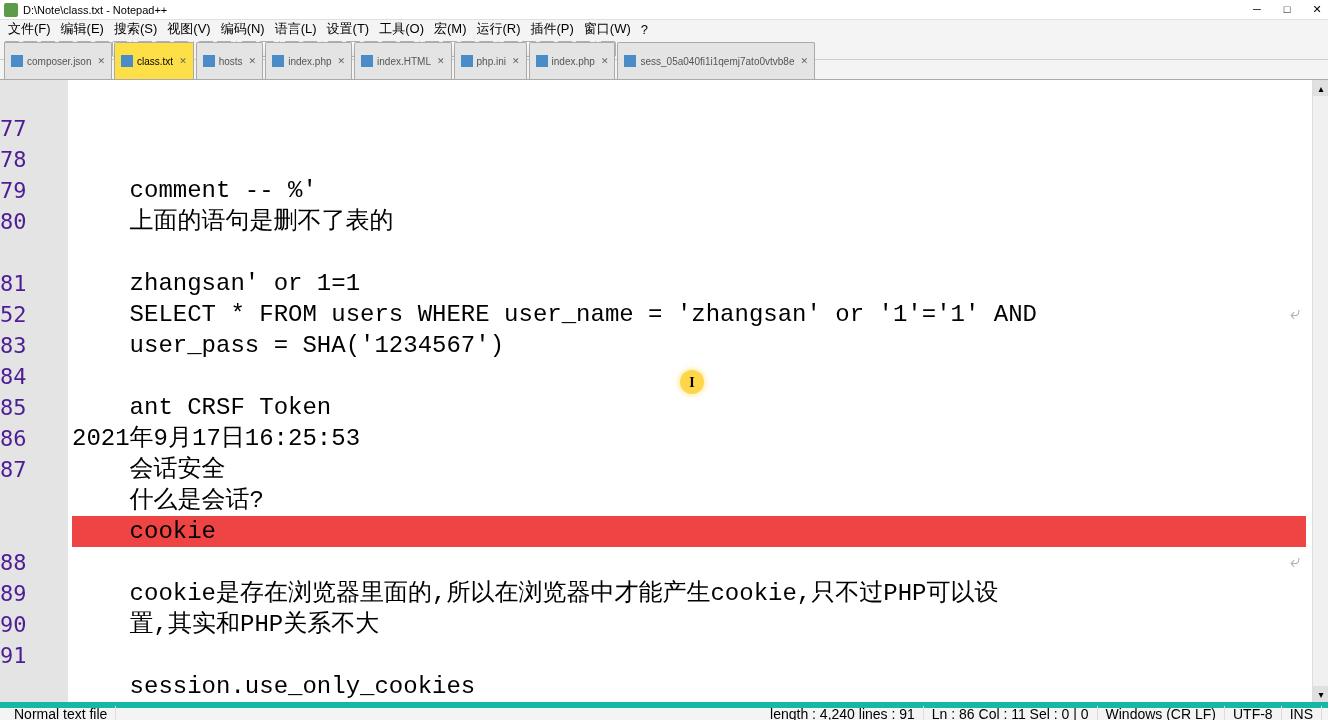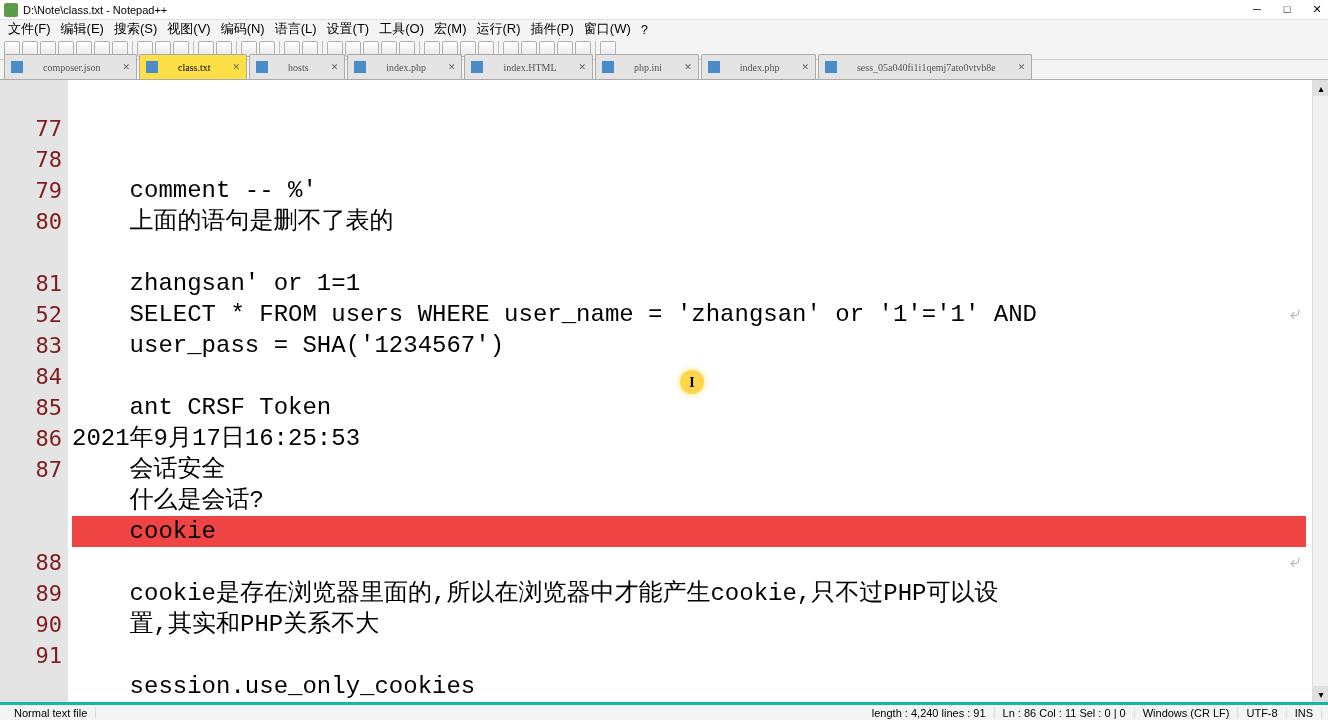--- a/index.html
+++ b/index.html
@@ -67,54 +67,53 @@
   display: flex;
   align-items: flex-end;
   padding: 0 4px;
   background: #f4f4f4;
   border-bottom: 1px solid #aaa;
   gap: 2px;
 }
 .tab {
   display: flex;
   align-items: center;
-  gap: 20px;
-  padding: 6px 6px;
+  gap: 4px;
+  padding: 12px 6px;
   font-size: 10px;
   background: #e4e4e4;
   border: 1px solid #aaa;
   border-bottom: none;
   border-radius: 2px 2px 0 0;
   color: #555;
-  font-family: Liberation Serif, serif;
 }
 .tab .ticon {
   width: 12px; height: 12px;
   background: #4a8cc7;
 }
 .tab .tclose { font-size: 9px; color:#666; margin-left:2px; }
 .tab.active {
   background: #fde047;
   color: #000;
 }
 .editor {
   flex: 1;
   display: flex;
   background: #fff;
   position: relative;
   overflow: hidden;
 }
 .gutter {
   width: 68px;
   background: #e4e4e4;
-  text-align: right;
+  text-align: left;
   padding: 2px 6px 14px 0;
   font-family: Consolas, monospace;
   font-size: 22px;
-  color: #7f1d1d;
+  color: #4c1d95;
   line-height: 31px;
 }
 .gutter div { height: 31px; }
 .code {
   flex: 1;
   padding: 2px 6px 2px 4px;
   font-family: Consolas, "Courier New", monospace;
   font-size: 24px;
   line-height: 31px;
   white-space: pre;
@@ -141,22 +140,22 @@
   font-size:10px;
 }
 .scrollbar .up { top:0; }
 .scrollbar .down { bottom:0; }
 .statusbar {
   height: 18px;
   display: flex;
   align-items: center;
   padding: 0 6px;
   background: #f4f4f4;
-  border-top: 3px solid #14b8a6;
-  font-size: 11px;
+  border-top: 6px solid #14b8a6;
+  font-size: 14px;
 }
 .statusbar .cell { padding: 0 8px; border-right: 1px solid #ddd; }
 .statusbar .spacer { flex:1; }
 .cursor-dot {
   position: absolute;
   width: 24px; height: 24px;
   border-radius: 50%;
   background: #ffd54a;
   display:flex; align-items:center; justify-content:center;
   font-family: serif; font-size: 14px; font-weight:bold;

